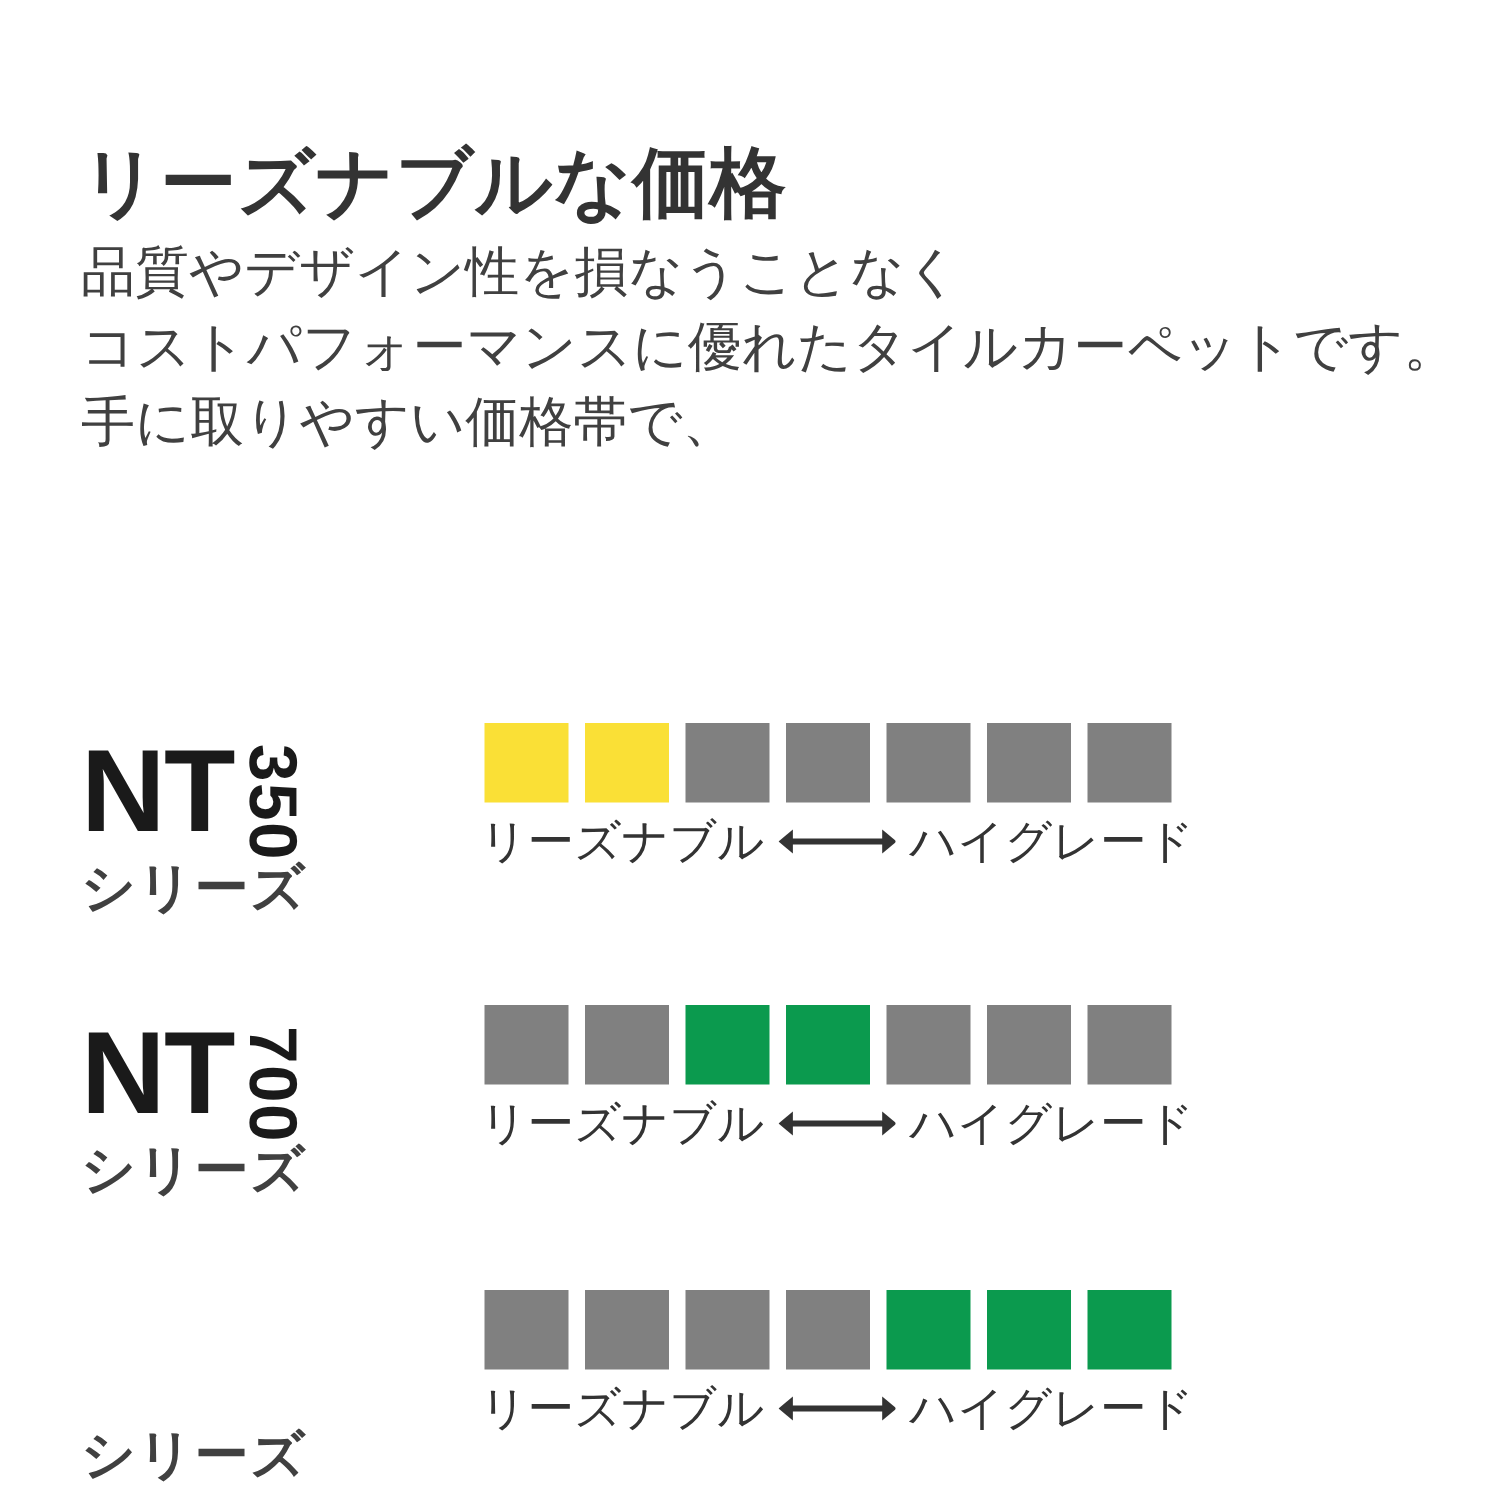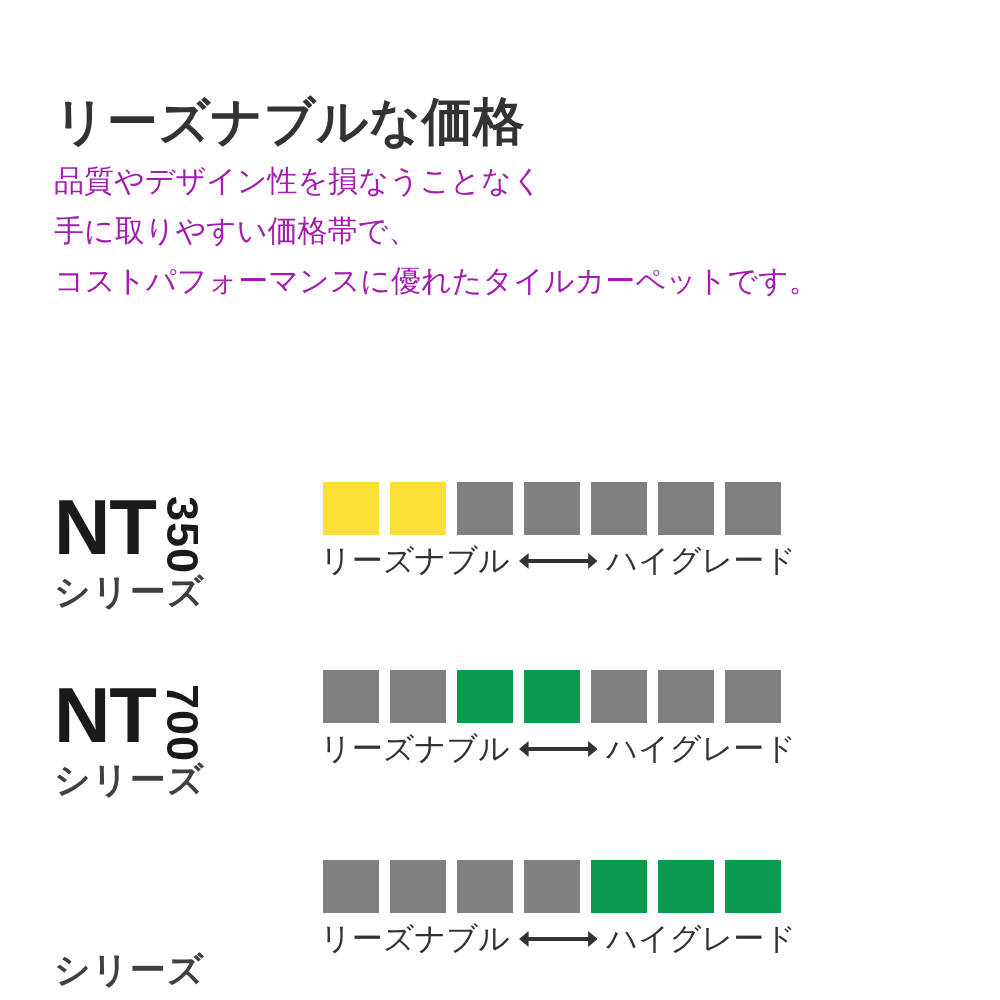--- a/index.html
+++ b/index.html
@@ -33,23 +33,23 @@
     letter-spacing: 0.5px;
     color: #333333;
     line-height: 1.05;
     white-space: nowrap;
   }
 
   .body-copy {
     position: absolute;
     left: 54px;
     top: 152px;
-    font-size: 30px;
+    font-size: 36px;
     line-height: 50px;
-    color: #a21caf;
+    color: #404040;
     white-space: nowrap;
   }
   .body-copy .line { display: block; }
 
   
   .series-row {
     position: absolute;
     left: 0;
     width: 1000px;
     height: 190px;
@@ -158,22 +158,22 @@
 </style>
 </head>
 <body>
 
 <div id="page">
 
   <h1 class="headline">リーズナブルな価格</h1>
 
   <div class="body-copy">
     <span class="line">品質やデザイン性を損なうことなく</span>
+    <span class="line">コストパフォーマンスに優れたタイルカーペットです。</span>
     <span class="line">手に取りやすい価格帯で、</span>
-    <span class="line">コストパフォーマンスに優れたタイルカーペットです。</span>
   </div>
 
   <div class="series-row" data-row="0">
     <div class="series-label">
       <div class="name-line">
         <span class="name-main">NT</span>
         <span class="name-num">350</span>
       </div>
       <div class="series-sub">シリーズ</div>
     </div>

